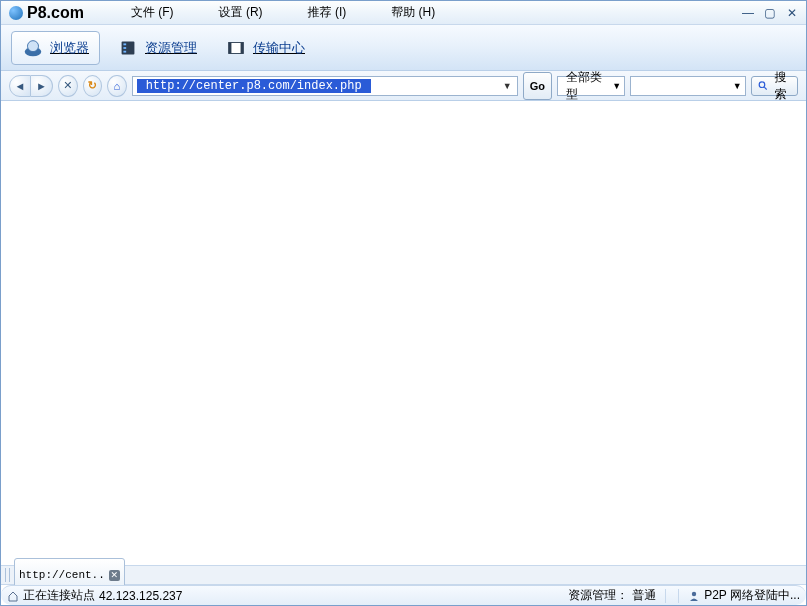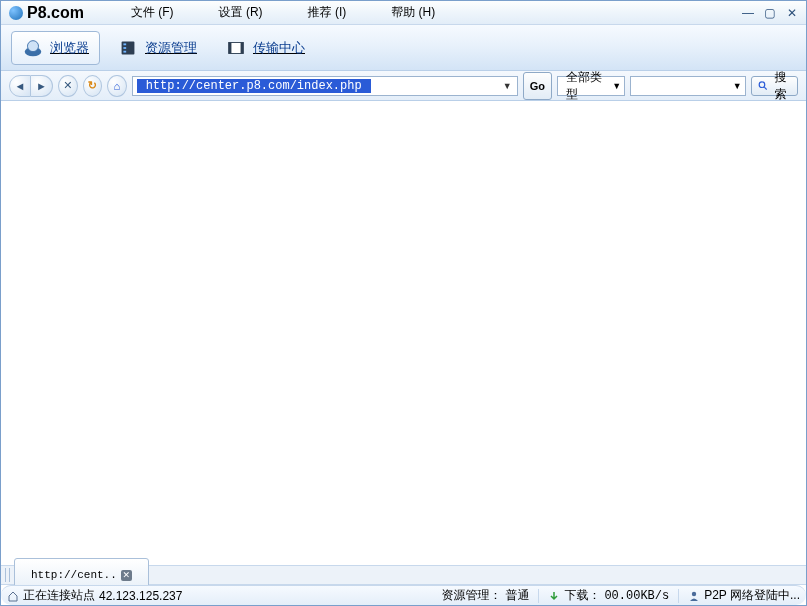--- a/index.html
+++ b/index.html
@@ -98,21 +98,21 @@
 .mag-icon { width:11px;height:11px; }
 .content { flex:1; background:#fff; }
 .tabbar {
   height:20px; background:#ecf2f9; border-top:1px solid #c7d8ec; border-bottom:1px solid #c7d8ec;
   display:flex; align-items:center; padding: 0 4px;
 }
 .tab-handle { width:5px; height:14px; border-left:1px solid #aac0da; border-right:1px solid #aac0da; margin-right:4px; }
 .page-tab {
   height:34px; background:linear-gradient(to bottom,#fff,#e7eff8);
   border:1px solid #aac0da; border-radius:3px 3px 0 0;
-  display:flex; align-items:center; padding:0 16px; font-size:11px; gap:4px;
+  display:flex; align-items:center; padding:0 4px; font-size:11px; gap:4px;
   font-family:"Courier New",monospace;
 }
 .tab-close { width:11px;height:11px;border-radius:2px;background:#6d7b8b;color:#fff;font-size:9px;display:flex;align-items:center;justify-content:center; font-family:Arial;}
 .statusbar {
   height:20px; background:linear-gradient(to bottom,#f6faff,#e4eef9);
   border-top:1px solid #c7d8ec;
   display:flex; align-items:center; padding:0 6px; font-size:12px; gap:6px;border-radius:10px;
 }
 .status-sep { width:1px; height:14px; background:#c7d8ec; margin:0 3px; }
 .status-seg { display:flex; align-items:center; gap:4px; }
@@ -212,27 +212,20 @@
       </svg>
     <span>正在连接站点</span>
     <span>42.123.125.237</span>
   </div>
   <div class="flex1"></div>
   <div class="status-seg">
     <span>资源管理：</span>
     <span>普通</span>
   </div>
   <span class="status-sep"></span>
-  <div class="status-seg">
-    <svg class="ico-sm" viewBox="0 0 12 12">
-        <path d="M6 2 L6 8 M3 6 L6 9 L9 6" fill="none" stroke="#2e9b3a" stroke-width="1.5"></path>
-      </svg>
-    <span>下载：</span>
-    <span style="font-family:'Courier New',monospace">00.00KB/s</span>
-  </div>
   <span class="status-sep"></span>
   <div class="status-seg">
     <svg class="ico-sm" viewBox="0 0 12 12">
         <circle cx="6" cy="4" r="2.2" fill="#4a6b9a"></circle>
         <path d="M2 11 Q6 6 10 11" fill="#4a6b9a"></path>
       </svg>
     <span>P2P 网络登陆中...</span>
   </div>
 </div>
 

